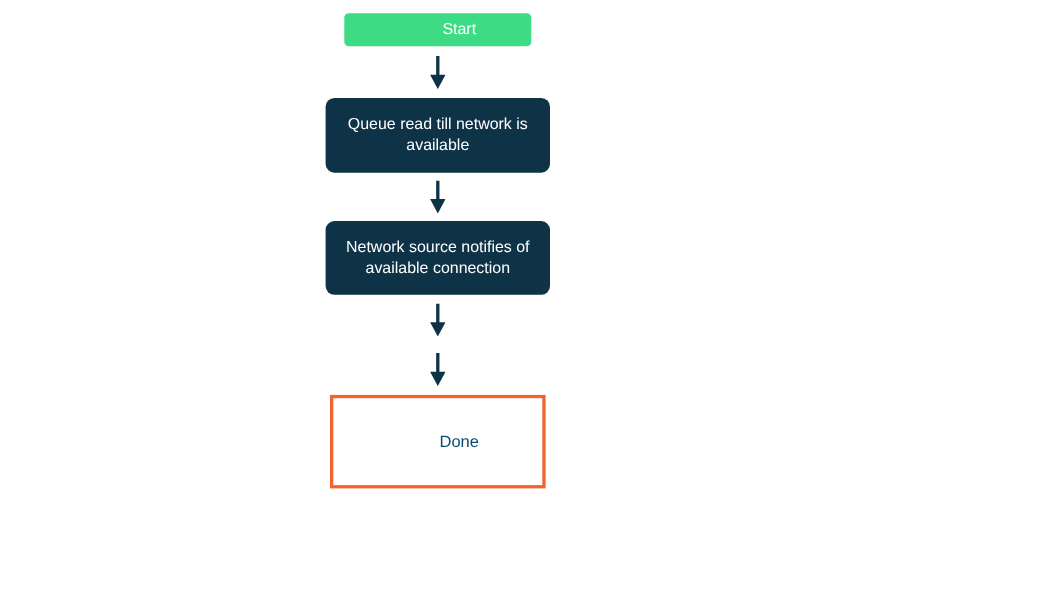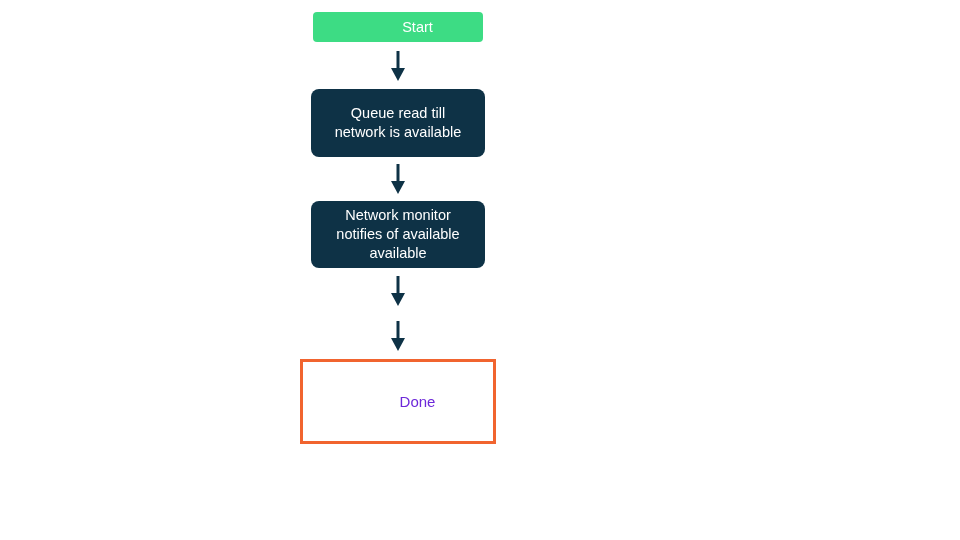--- a/index.html
+++ b/index.html
@@ -34,36 +34,36 @@
     padding-left: 39px;
   }
   .node-start {
     width: 170px;
     height: 30px;
     background: #3ddc84;
     border-radius: 4px;
     font-size: 14.5px;
   }
   .node-process {
-    width: 174px;
+    width: 204px;
     background: #0e3246;
     border-radius: 8px;
     font-size: 14.5px;
     line-height: 19px;
     padding: 22px 14px;
   }
   .node-process.h2 { height: 68px; }
   .node-process.h3 { height: 67px; }
   .node-end {
     width: 196px;
     height: 85px;
     background: #ffffff;
     border: 3px solid #f1642f;
     border-radius: 0;
-    color: #6d28d9;
+    color: #0c4a6e;
     font-size: 15px;
   }
   .connector {
     display: flex;
     align-items: center;
     justify-content: center;
   }
   .c1 { height: 47px; }
   .c2 { height: 44px; }
   .c3 { height: 45px; }
@@ -94,21 +94,21 @@
     </div>
 
     <div class="connector c2">
       <svg class="arrow-svg" width="14" height="30" viewBox="0 0 14 30">
         <line x1="7" y1="0" x2="7" y2="18" stroke="#0e3246" stroke-width="3"></line>
         <polygon points="0,17 14,17 7,30" fill="#0e3246"></polygon>
       </svg>
     </div>
 
     <div class="node node-process h3">
-      <span>Network monitor notifies of available available</span>
+      <span>Network source notifies of available connection</span>
     </div>
 
     <div class="connector c3">
       <svg class="arrow-svg" width="14" height="30" viewBox="0 0 14 30">
         <line x1="7" y1="0" x2="7" y2="18" stroke="#0e3246" stroke-width="3"></line>
         <polygon points="0,17 14,17 7,30" fill="#0e3246"></polygon>
       </svg>
     </div>
 
 

